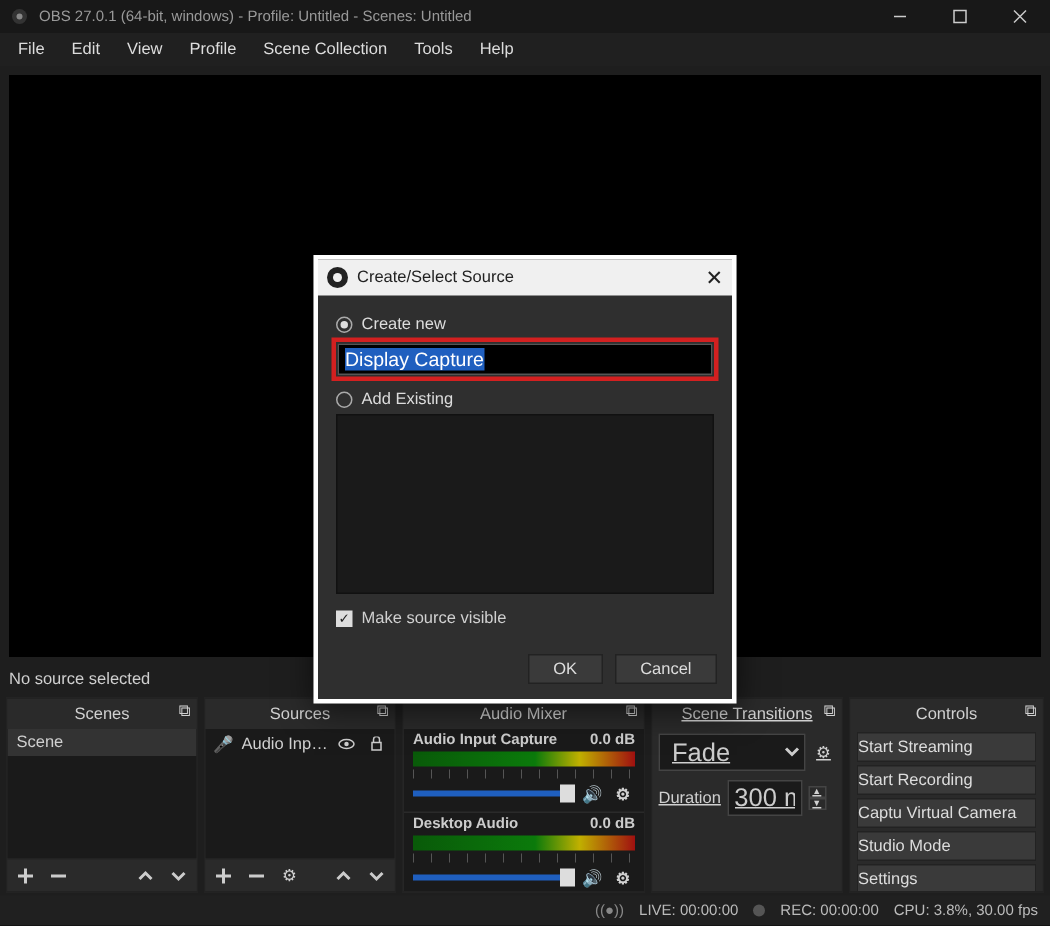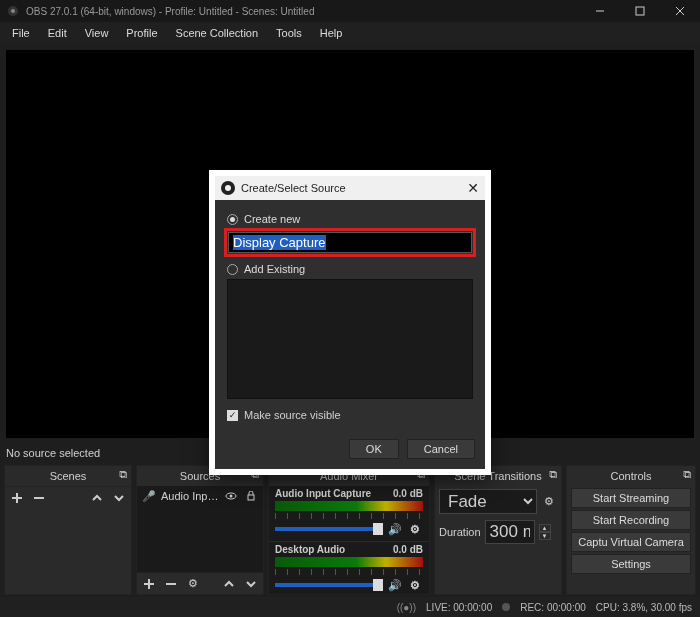--- a/index.html
+++ b/index.html
@@ -18,21 +18,21 @@
   .panel { background: #2a2a2a; border:1px solid #222; display:flex; flex-direction:column; }
   .panel-head { height:20px; display:flex; align-items:center; justify-content:center; font-size:11px; background:#2a2a2a; position:relative; }
   .panel-head .popicon { position:absolute; right:4px; top:2px; }
   .panel-body { flex:1; background:#1a1a1a; font-size:11px; overflow:hidden; position:relative; }
   .panel-foot { height:22px; display:flex; align-items:center; gap:6px; padding:0 4px; background:#2a2a2a; border-top:1px solid #222;}
   .ico { width:16px; height:16px; display:inline-flex; align-items:center; justify-content:center; }
 
   .scenes { width:128px; }
   .sources { width:128px; }
   .mixer { flex:1; }
-  .trans { width:128px; }
+  .trans { width:128px;text-decoration:underline; }
   .controls { width:130px; }
 
   .scene-item { padding:3px 6px; background:#333; }
   .src-row { display:flex; align-items:center; padding:2px 4px; gap:4px;}
   .src-row .name { flex:1; white-space:nowrap; overflow:hidden; text-overflow:ellipsis; }
 
   .mixer-track { padding:2px 6px 4px 6px; border-bottom:1px solid #2a2a2a;}
   .mixer-top { display:flex; justify-content:space-between; font-size:10px; color:#ccc; }
   .meter { height:10px; background:linear-gradient(to right,#095a09 0%,#0b7a0b 55%,#c0b000 75%,#a01010 100%); margin:2px 0 2px 0; position:relative; }
   .ticks { height:6px; background:repeating-linear-gradient(to right,#555 0 1px,transparent 1px 12px); }
@@ -40,31 +40,31 @@
   .slider { flex:1; height:4px; background:#1f5fbf; position:relative;}
   .slider .thumb{ position:absolute; right:0; top:-4px; width:10px; height:12px; background:#ddd;}
   
   .trans-row { display:flex; align-items:center; gap:4px; padding:3px 4px;}
   .trans-row select, .trans-row input { background:#1a1a1a; color:#ccc; border:1px solid #444; font-size:17px; padding:1px 4px; }
   .trans-row select{ flex:1;}
   .spin { width:50px; }
   .spinbtns { display:flex; flex-direction:column; }
   .spinbtns span{ font-size:6px; line-height:6px; border:1px solid #444; padding:0 2px; }
 
-  .ctrl-btn { display:block; width:calc(100% - 8px); margin:2px 4px; background:#3a3a3a; border:1px solid #222; color:#ddd; text-align:center; padding:3px 0; font-size:11px;}
+  .ctrl-btn { display:block; width:calc(100% - 8px); margin:2px 4px; background:#3a3a3a; border:1px solid #222; color:#ddd; text-align:left; padding:3px 0; font-size:11px;}
   
   .statusbar { position:absolute; bottom:0; left:0; right:0; height:20px; background:#202020; display:flex; align-items:center; justify-content:flex-end; gap:10px; padding:0 8px; font-size:10px; color:#bbb;}
   .statusbar .dot{ width:8px; height:8px; background:#555; border-radius:50%;}
   .statusbar .pulse{ color:#888;}
 
   .toolbar-mid { position:absolute; left:218px; top:446px; display:flex; gap:4px; }
   .toolbar-mid .tbtn{ background:#2a2a2a; padding:2px 6px; font-size:10px; color:#888; display:flex; align-items:center; gap:3px;}
   
   
-  .dialog { position:absolute; left:209px; top:170px; width:282px; background:#2f2f2f; border:6px solid #ffffff; box-shadow:0 4px 20px rgba(0,0,0,0.6); }
+  .dialog { position:absolute; left:209px; top:170px; width:282px; background:#2f2f2f; border:3px solid #ffffff; box-shadow:0 4px 20px rgba(0,0,0,0.6); }
   .dlg-title { height:24px; background:#f0f0f0; color:#222; display:flex; align-items:center; padding:0 6px; font-size:11px;}
   .dlg-title .dicon{ width:14px; height:14px; margin-right:6px; background:#222; border-radius:50%; display:flex; align-items:center; justify-content:center;}
   .dlg-title .dicon span{ width:6px; height:6px; background:#f0f0f0; border-radius:50%;}
   .dlg-title .dclose{ margin-left:auto; font-size:14px; color:#222;}
   .dlg-body { padding:10px 12px 6px 12px; }
   .radio-row { display:flex; align-items:center; gap:6px; margin:3px 0; font-size:11px; color:#ddd;}
   .radio { width:11px; height:11px; border:1px solid #aaa; border-radius:50%; display:flex; align-items:center; justify-content:center;}
   .radio.on::after{ content:""; width:5px; height:5px; background:#ddd; border-radius:50%;}
   .name-wrap { border:3px solid #d32020; padding:1px; margin:3px -3px 6px -3px;}
   .name-input { width:100%; background:#000; color:#fff; font-size:13px; padding:2px 4px; border:1px solid #555;}
@@ -133,20 +133,23 @@
 
 <div class="nosource">No source selected</div>
 
 <div class="panels">
 
   <div class="panel scenes">
     <div class="panel-head">
         <span>Scenes</span>
         <span class="popicon">⧉</span>
       </div>
+    <div class="panel-body">
+      <div class="scene-item">Scene</div>
+    </div>
     <div class="panel-foot">
       <span class="ico">
           <svg width="12" height="12">
             <line x1="6" y1="1" x2="6" y2="11" stroke="#ccc" stroke-width="2"></line>
             <line x1="1" y1="6" x2="11" y2="6" stroke="#ccc" stroke-width="2"></line>
           </svg>
         </span>
       <span class="ico">
           <svg width="12" height="12">
             <line x1="1" y1="6" x2="11" y2="6" stroke="#ccc" stroke-width="2"></line>
@@ -279,20 +282,21 @@
 
   <div class="panel controls">
     <div class="panel-head">
         <span>Controls</span>
         <span class="popicon">⧉</span>
       </div>
     <div class="panel-body" style="background:#2a2a2a;">
       <div class="ctrl-btn">Start Streaming</div>
       <div class="ctrl-btn">Start Recording</div>
       <div class="ctrl-btn">Captu Virtual Camera</div>
+      <div class="ctrl-btn">Studio Mode</div>
       <div class="ctrl-btn">Settings</div>
 
     </div>
   </div>
 </div>
 
 <div class="statusbar">
   <span class="pulse">((●))</span>
   <span>LIVE: 00:00:00</span>
   <span class="dot"></span>

